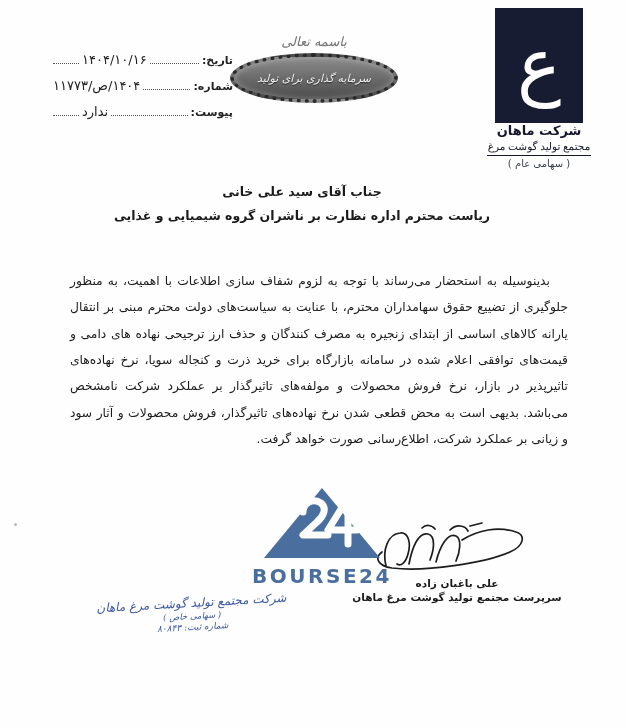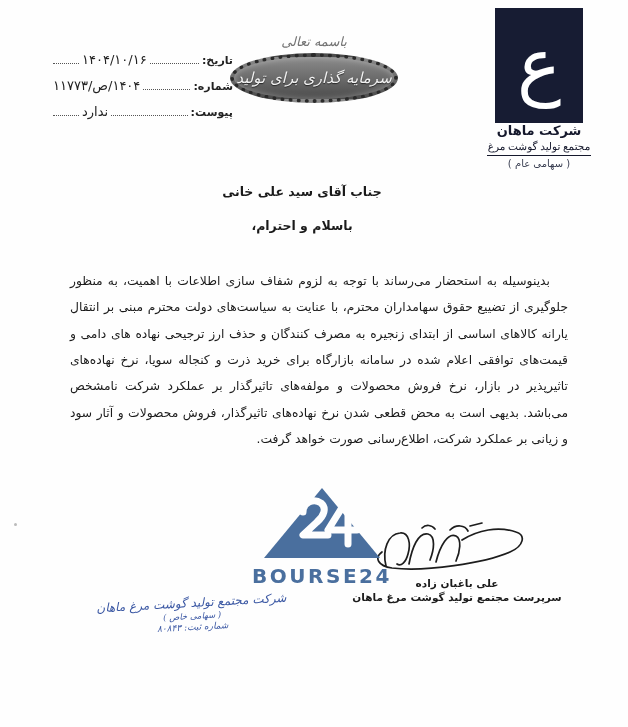--- a/index.html
+++ b/index.html
@@ -104,21 +104,21 @@
     background: linear-gradient(180deg,#8b8b8b 0%,#6f6f6f 45%,#4a4a4a 100%);
     border: 4px dotted #2a2a2a;
     box-shadow: inset 0 0 6px rgba(255,255,255,.35);
     display: flex;
     align-items: center;
     justify-content: center;
     position: relative;
   }
   .seal-text {
     color: #f2f2f2;
-    font-size: 15px;
+    font-size: 11px;
     font-family: "DejaVu Serif", "Liberation Serif", serif;
     font-style: italic;
     letter-spacing: .5px;
     text-shadow: 0 1px 1px rgba(0,0,0,.6);
     white-space: nowrap;
   }
 
   
   .meta {
     position: absolute;
@@ -330,21 +330,21 @@
         <span class="meta-label">پیوست:</span>
         <span class="meta-dots"></span>
         <span class="meta-value">ندارد</span>
         <span class="meta-tail"></span>
       </div>
     </div>
   </div>
 
   <div class="recipient">
     <div class="recipient-line">جناب آقای سید علی خانی</div>
-    <div class="salutation">باسلام و احترام،</div>
+    <div class="recipient-line">ریاست محترم اداره نظارت بر ناشران گروه شیمیایی و غذایی</div>
   </div>
 
   <div class="body-text">
     <p>بدینوسیله به استحضار می‌رساند با توجه به لزوم شفاف سازی اطلاعات با اهمیت، به منظور جلوگیری از تضییع حقوق سهامداران محترم، با عنایت به سیاست‌های دولت محترم مبنی بر انتقال یارانه کالاهای اساسی از ابتدای زنجیره به مصرف کنندگان و حذف ارز ترجیحی نهاده های دامی و قیمت‌های توافقی اعلام شده در سامانه بازارگاه برای خرید ذرت و کنجاله سویا، نرخ نهاده‌های تاثیرپذیر در بازار، نرخ فروش محصولات و مولفه‌های تاثیرگذار بر عملکرد شرکت نامشخص می‌باشد. بدیهی است به محض قطعی شدن نرخ نهاده‌های تاثیرگذار، فروش محصولات و آثار سود و زیانی بر عملکرد شرکت، اطلاع‌رسانی صورت خواهد گرفت.</p>
   </div>
 
   <div class="signature">
     <div class="sig-scribble">
       <svg width="210" height="56" viewBox="0 0 210 56" aria-hidden="true">
         <g fill="none" stroke="#1d1d1d" stroke-width="1.7" stroke-linecap="round" stroke-linejoin="round">

